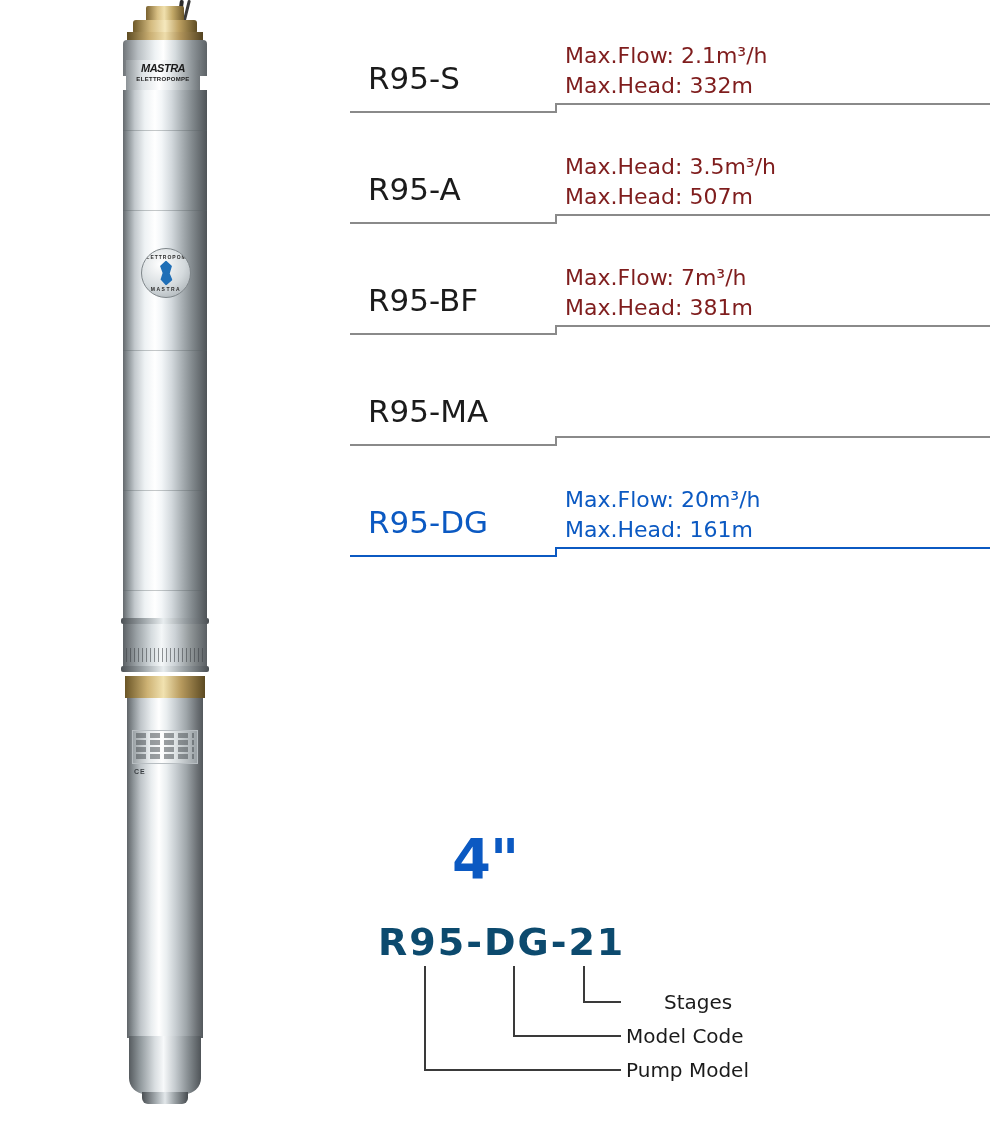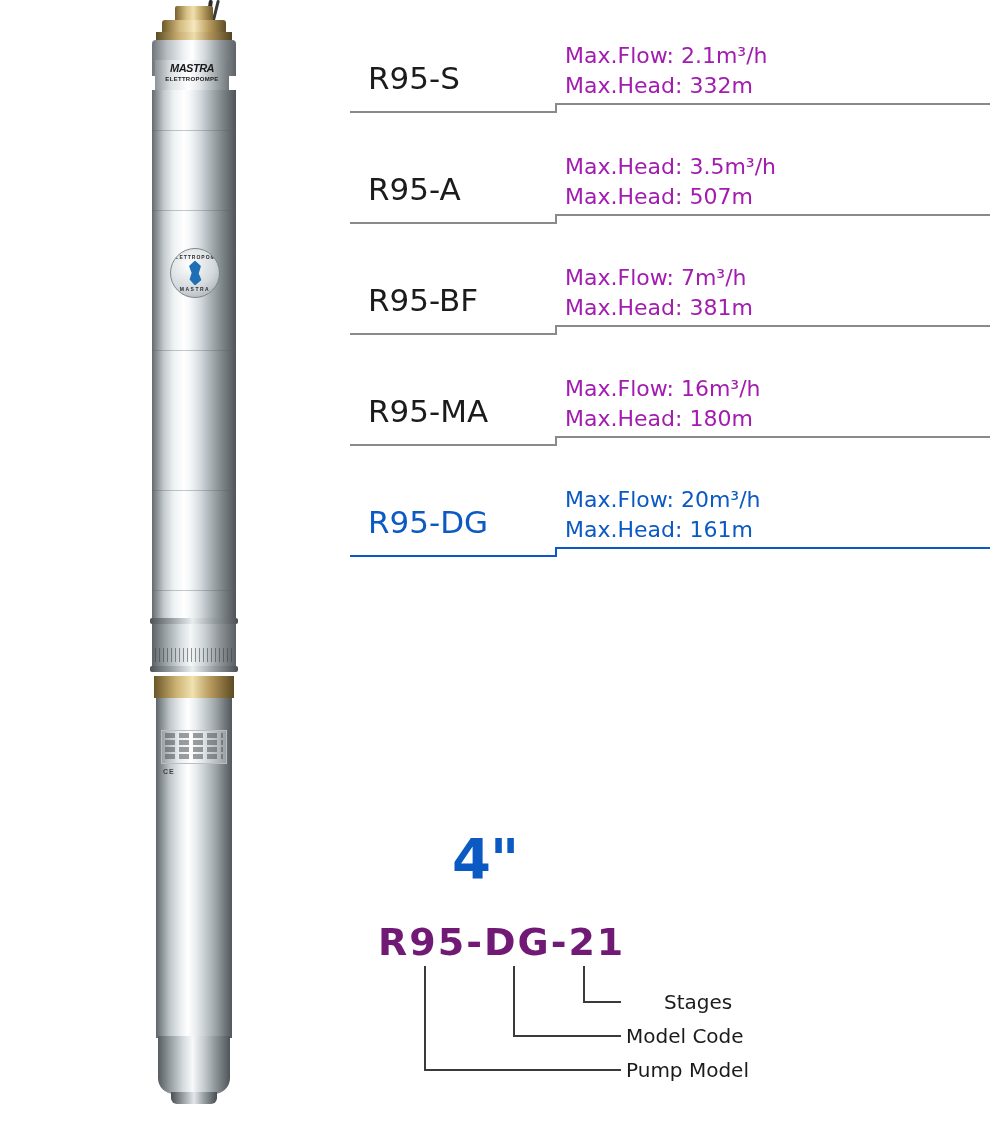--- a/index.html
+++ b/index.html
@@ -11,21 +11,21 @@
     width: 1000px;
     height: 1140px;
     position: relative;
     font-family: "DejaVu Sans", sans-serif;
     overflow: hidden;
   }
 
   
   .pump-wrap {
     position: absolute;
-    left: 125px;
+    left: 96px;
     top: 0px;
     width: 140px;
     height: 816px;
   }
   .cable {
     position: absolute;
     left: 84px;
     top: 0;
     width: 4px;
     height: 26px;
@@ -272,21 +272,21 @@
     color: #1b1b1b;
     font-family: "DejaVu Sans", sans-serif;
     white-space: nowrap;
   }
   .model-specs {
     position: absolute;
     left: 215px;
     top: 13px;
     font-size: 22px;
     line-height: 30px;
-    color: #a21caf;
+    color: #7f1d1d;
     font-family: "DejaVu Sans", sans-serif;
     white-space: nowrap;
   }
   .rule-low {
     position: absolute;
     left: 0px;
     top: 83px;
     width: 206px;
     height: 2px;
     background: #8a8a8a;
@@ -325,21 +325,21 @@
     letter-spacing: -1px;
   }
 
   
   .nomen-code {
     position: absolute;
     left: 378px;
     top: 920px;
     font-size: 38px;
     font-weight: bold;
-    color: #701a75;
+    color: #0c4a6e;
     letter-spacing: 2px;
     font-family: "DejaVu Sans", sans-serif;
   }
   .callout-label {
     position: absolute;
     font-size: 20px;
     color: #1b1b1b;
     font-family: "DejaVu Sans", sans-serif;
     white-space: nowrap;
   }
@@ -430,24 +430,20 @@
       <div>Max.Head: 381m</div>
     </div>
     <div class="rule-low"></div>
     <div class="rule-step"></div>
     <div class="rule-high"></div>
   </div>
 
 
   <div class="model-row">
     <div class="model-name">R95-MA</div>
-    <div class="model-specs">
-      <div>Max.Flow: 16m³/h</div>
-      <div>Max.Head: 180m</div>
-    </div>
     <div class="rule-low"></div>
     <div class="rule-step"></div>
     <div class="rule-high"></div>
   </div>
 
   <div class="model-row highlight">
     <div class="model-name">R95-DG</div>
     <div class="model-specs">
       <div>Max.Flow: 20m³/h</div>
       <div>Max.Head: 161m</div>

